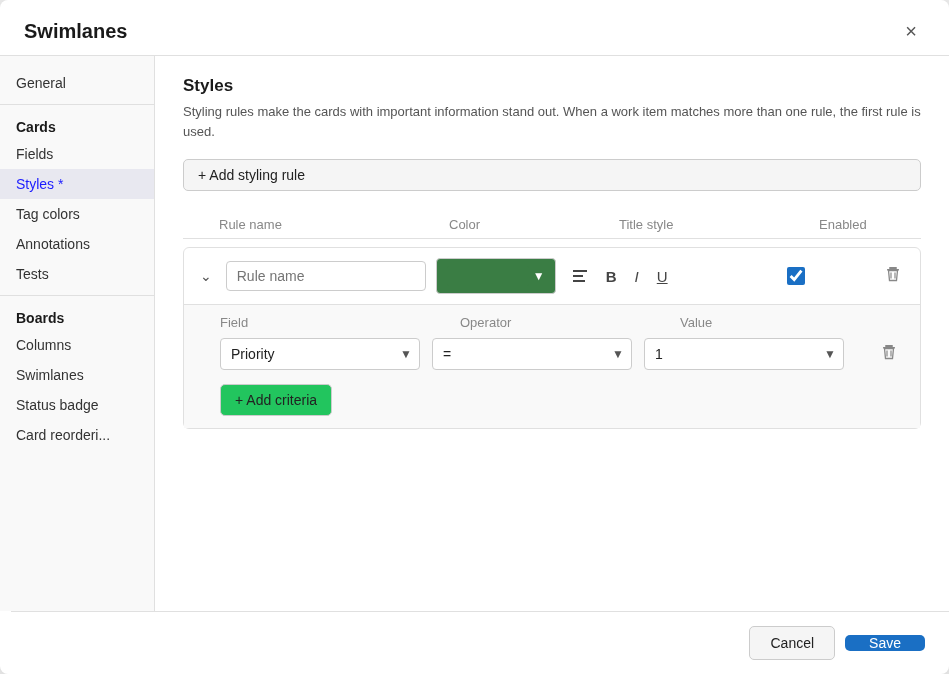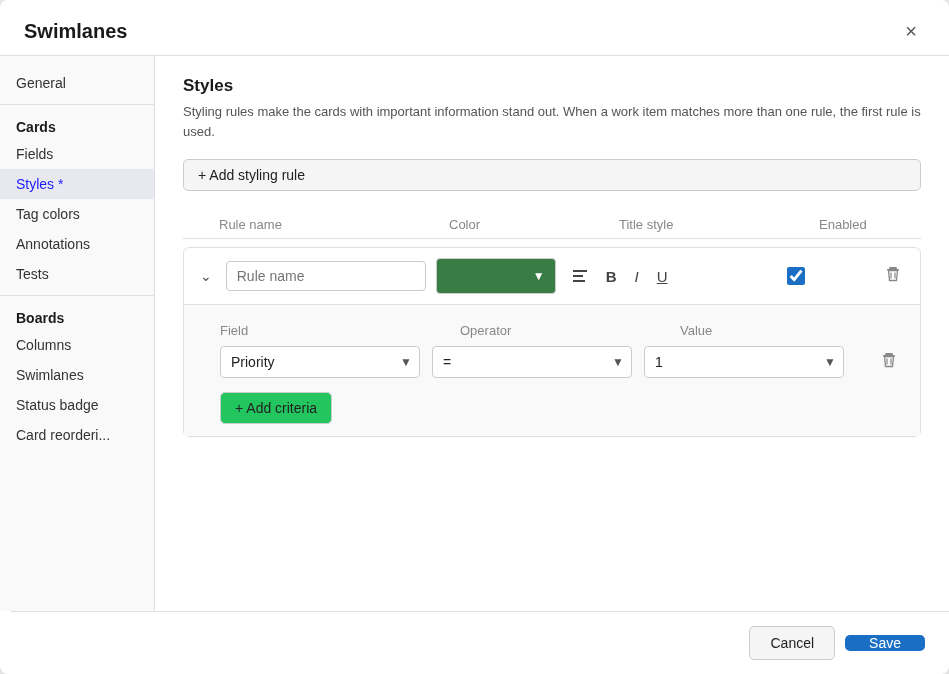--- a/index.html
+++ b/index.html
@@ -210,21 +210,20 @@
       padding: 10px 16px 12px 36px;
     }
     .criteria-header {
       display: grid;
       grid-template-columns: 240px 220px 200px 40px;
       margin-bottom: 8px;
     }
     .criteria-header-cell {
       font-size: 13px;
       color: #888;
-      margin-top: 8px;
     }
     .criteria-row {
       display: flex;
       align-items: center;
       gap: 12px;
       margin-bottom: 10px;
     }
     .select-wrapper {
       position: relative;
       display: inline-flex;

